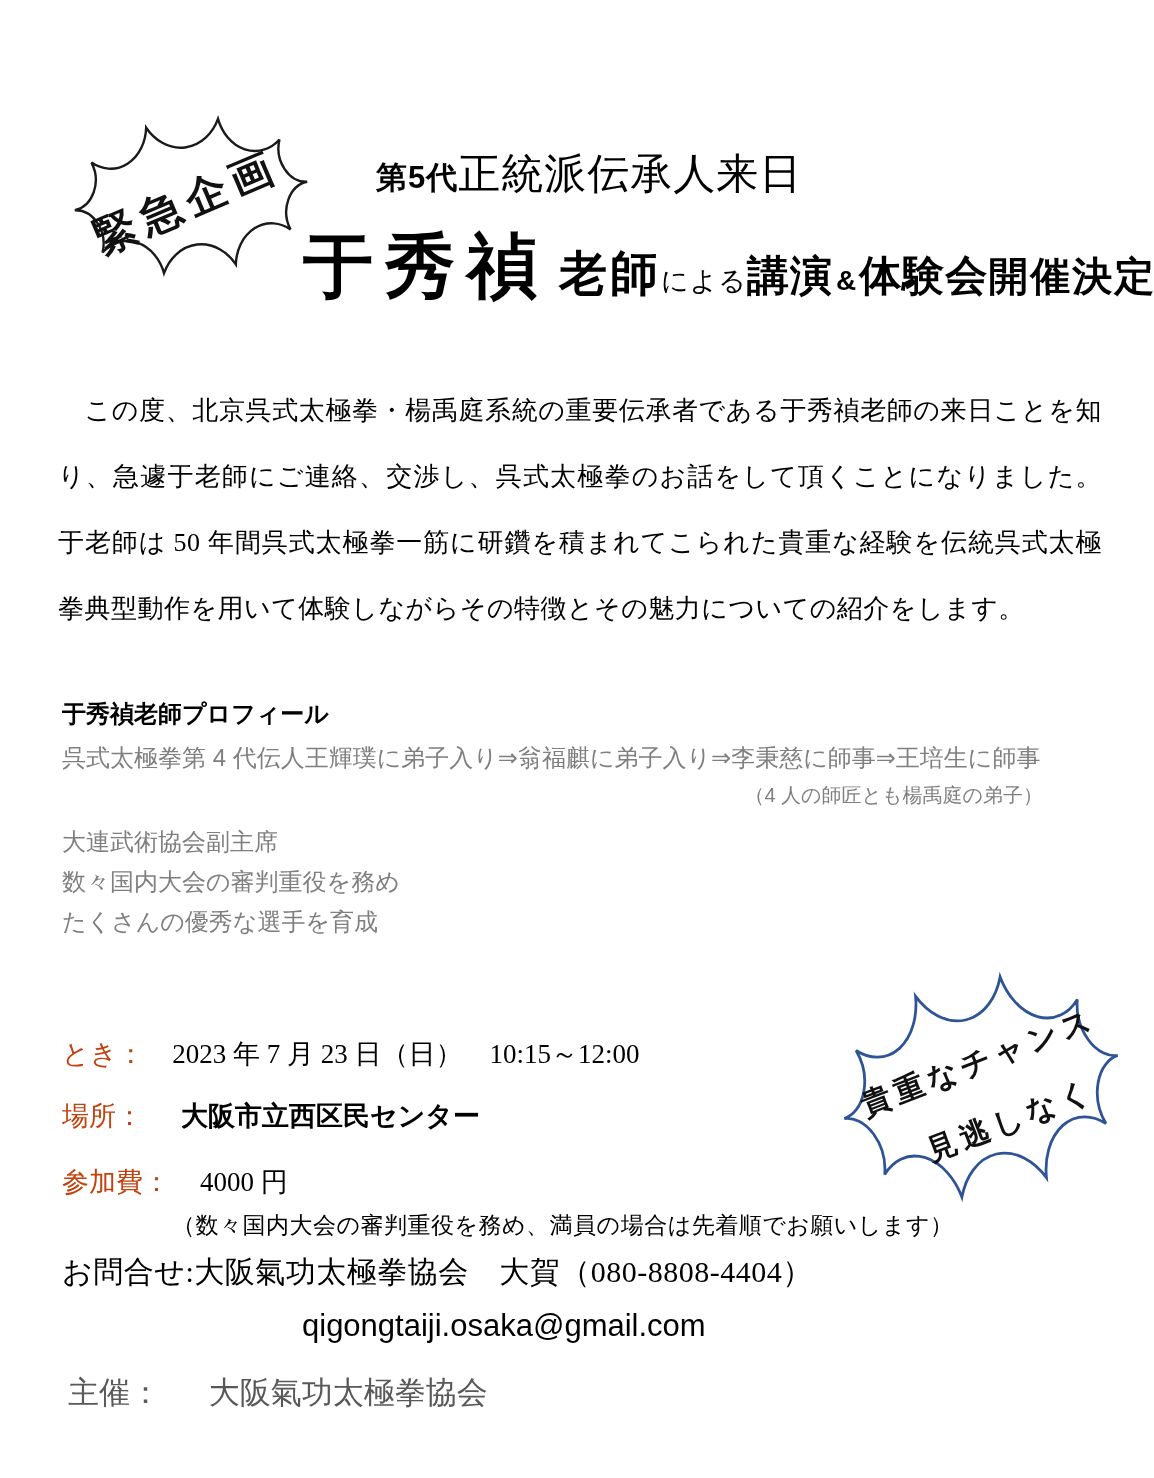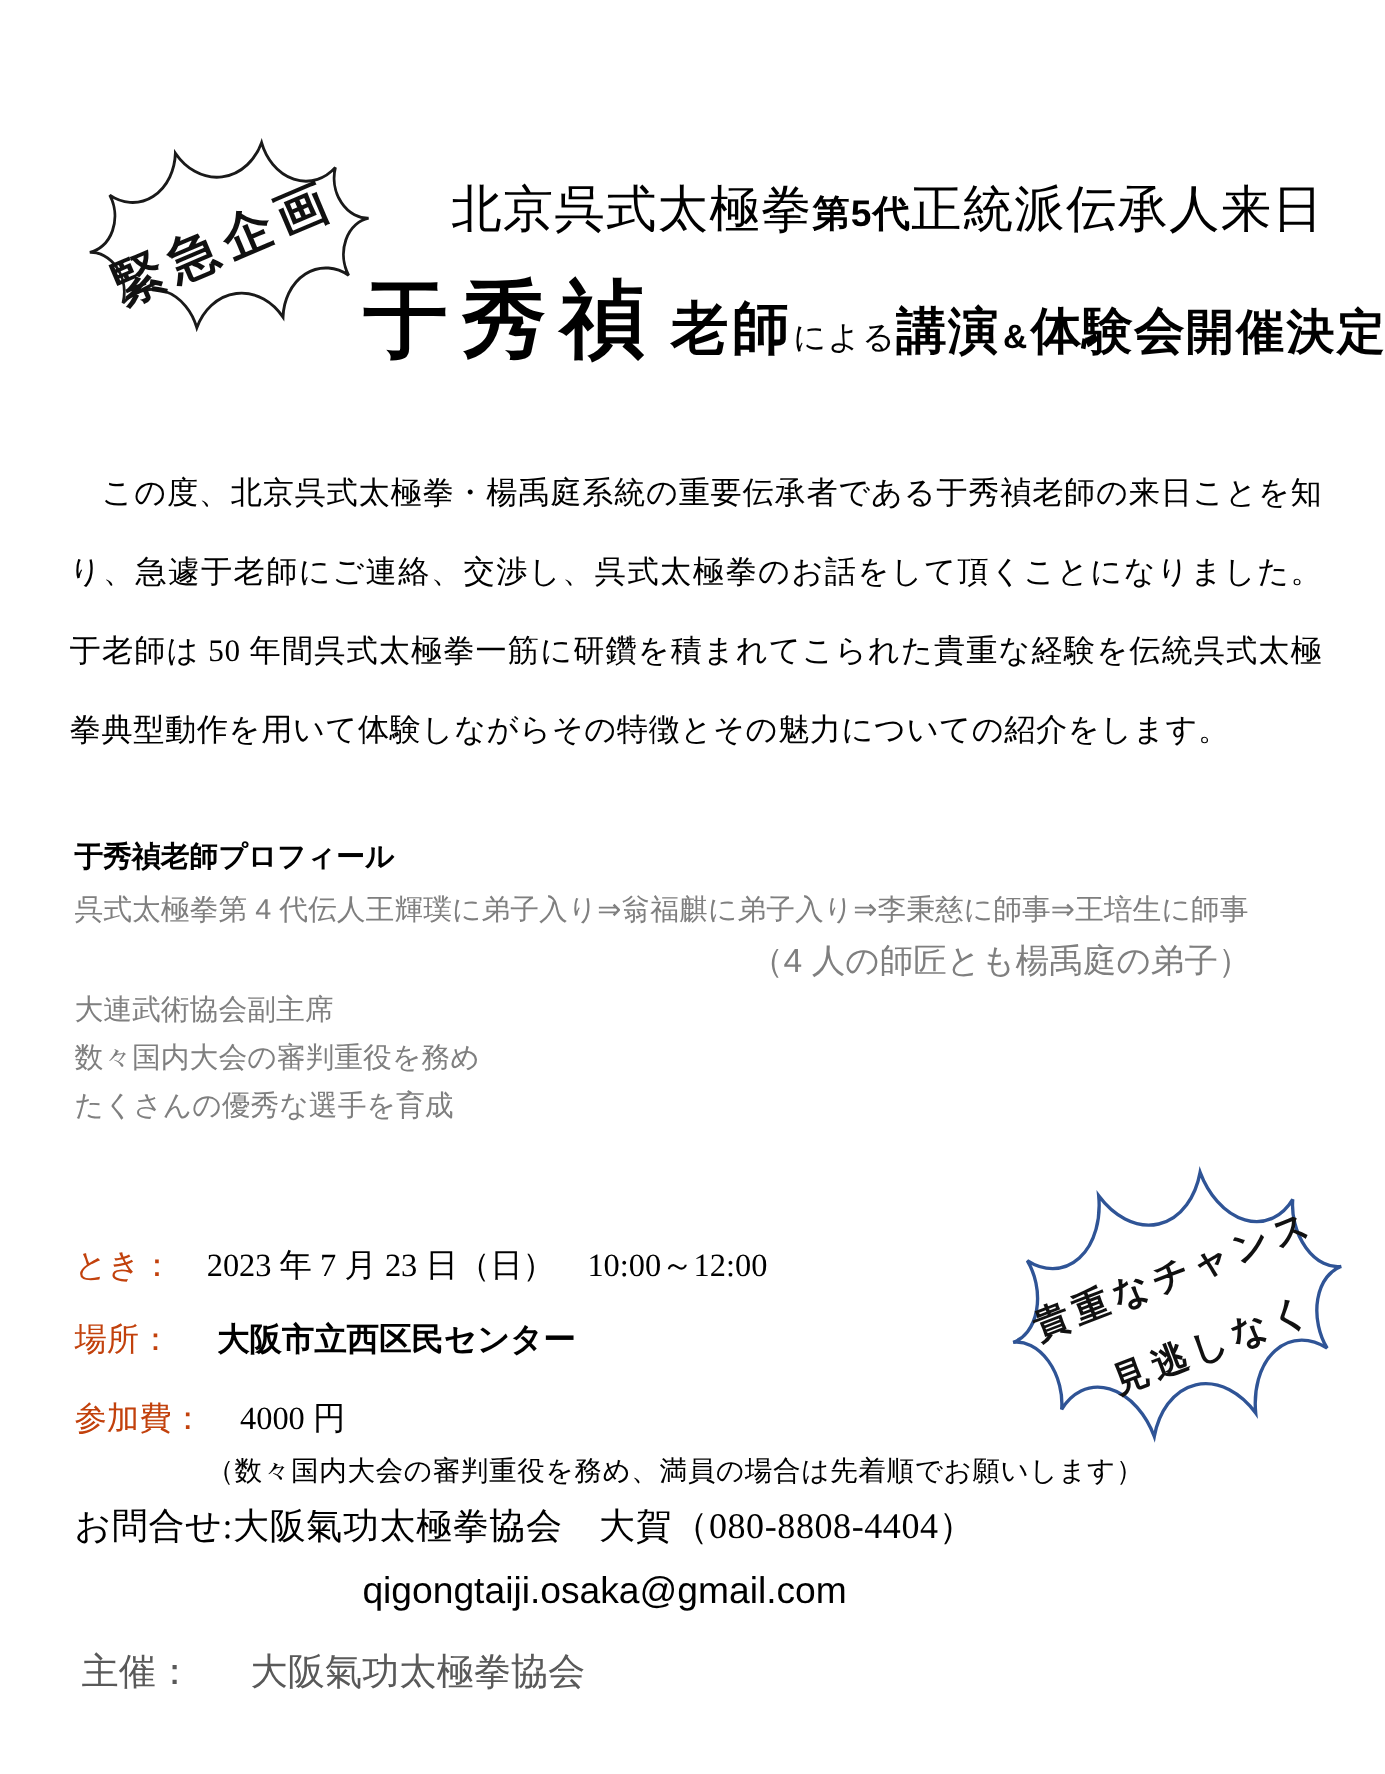--- a/index.html
+++ b/index.html
@@ -69,21 +69,21 @@
     font-weight:700;font-size:24px;color:#000;
   }
   #profile-lineage{
     position:absolute;left:62px;top:742px;width:990px;
     font-family:"Liberation Sans","DejaVu Sans",sans-serif;
     font-size:24px;color:#7f7f7f;white-space:nowrap;
   }
   #profile-lineage-note{
     position:absolute;left:62px;top:782px;width:981px;
     font-family:"Liberation Sans","DejaVu Sans",sans-serif;
-    font-size:28px;color:#7f7f7f;text-align:right;
+    font-size:20px;color:#7f7f7f;text-align:right;
   }
   #profile-items{
     position:absolute;left:62px;top:822px;
     font-family:"Liberation Sans","DejaVu Sans",sans-serif;
     font-size:24px;line-height:40px;color:#7f7f7f;
   }
   
   .detail-row{position:absolute;left:62px;white-space:nowrap;}
   .detail-label{font-size:27px;color:#c2410c;}
   .detail-value{font-size:27px;color:#000;}
@@ -119,21 +119,20 @@
 <div id="page">
 
   <div class="cloud" id="cloud-urgent">
     <svg viewBox="-6 -6 212 132" preserveAspectRatio="none">
       <path fill="#ffffff" stroke-width="2.4" vector-effect="non-scaling-stroke" d="M188,60 A20,20 0 0 1 171.2,31.8 A28,28 0 0 1 127.2,14.4 A32,32 0 0 1 72.8,14.4 A28,28 0 0 1 28.8,31.8 A20,20 0 0 1 12,60 A20,20 0 0 1 28.8,88.2 A28,28 0 0 1 72.8,105.6 A32,32 0 0 1 127.2,105.6 A28,28 0 0 1 171.2,88.2 A20,20 0 0 1 188,60 Z" stroke="#1a1a1a"></path>
     </svg>
     <div class="cloud-text">緊急企画</div>
   </div>
 
   <div id="title-line1">
-    <span class="big">北京呉式太極拳</span>
     <span class="gen">第5代</span>
     <span class="big">正統派伝承人来日</span>
   </div>
 
   <div id="title-line2">
     <span class="callig-name">于秀禎</span>
     <span class="callig-honorific">老師</span>
     <span class="connector">による</span>
     <span class="gothic-strong">講演</span>
     <span class="amp">&amp;</span>
@@ -147,21 +146,21 @@
   <div id="profile-lineage">呉式太極拳第 4 代伝人王輝璞に弟子入り⇒翁福麒に弟子入り⇒李秉慈に師事⇒王培生に師事</div>
   <div id="profile-lineage-note">（4 人の師匠とも楊禹庭の弟子）</div>
   <div id="profile-items">
     <div>大連武術協会副主席</div>
     <div>数々国内大会の審判重役を務め</div>
     <div>たくさんの優秀な選手を育成</div>
   </div>
 
   <div class="detail-row" id="row-time">
     <span class="detail-label">とき：</span>
-    <span class="detail-value">2023 年 7 月 23 日（日）　10:00～12:00</span>
+    <span class="detail-value">2023 年 7 月 23 日（日）　10:15～12:00</span>
   </div>
   <div class="detail-row" id="row-place">
     <span class="detail-label">場所：</span>
     <span class="detail-value">大阪市立西区民センター</span>
   </div>
   <div class="detail-row" id="row-fee">
     <span class="detail-label">参加費：</span>
     <span class="detail-value">4000 円</span>
   </div>
   <div id="fee-note">（数々国内大会の審判重役を務め、満員の場合は先着順でお願いします）</div>

